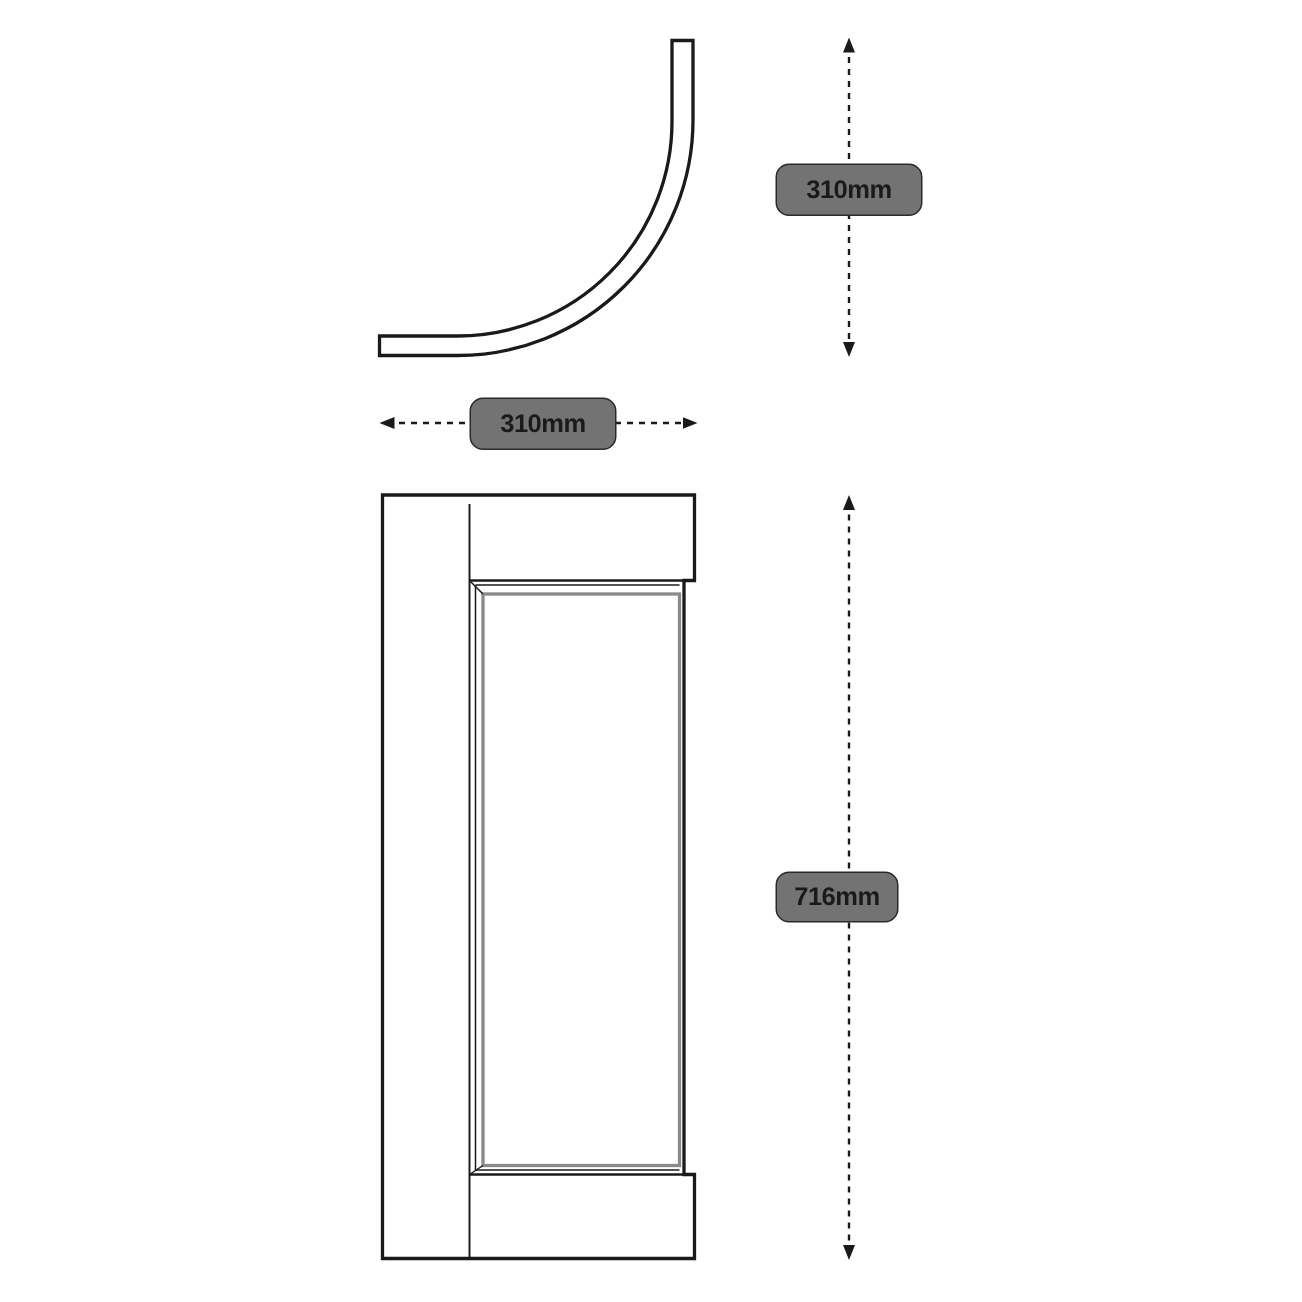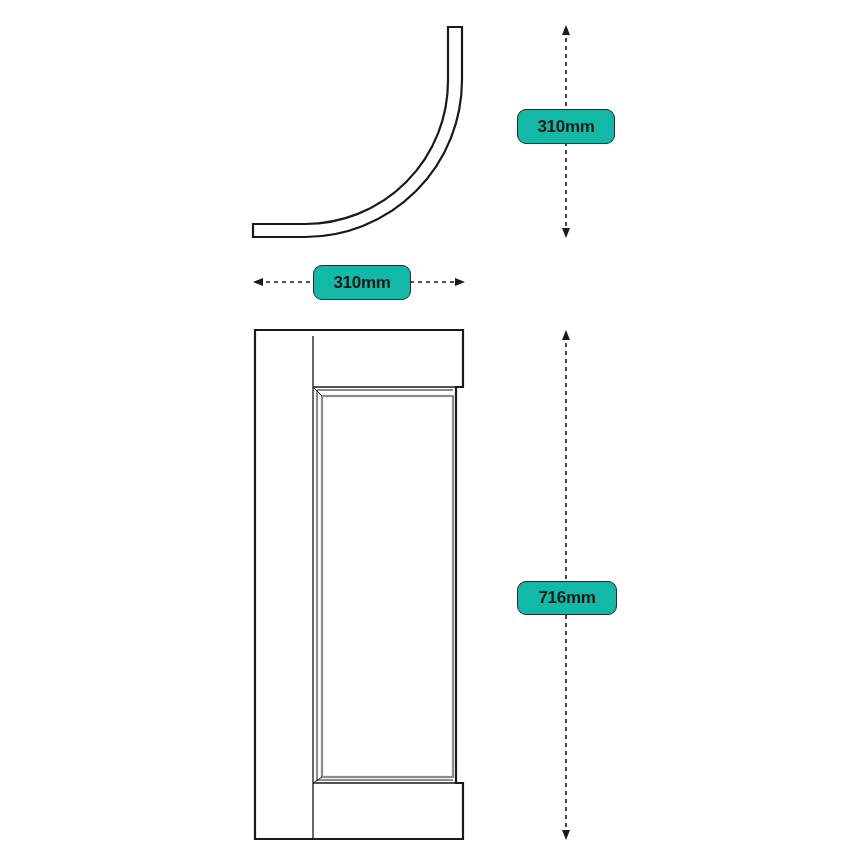--- a/index.html
+++ b/index.html
@@ -3,21 +3,21 @@
   <meta charset="utf-8">
   <style>
     html, body { margin: 0; padding: 0; background: #ffffff; }
     body { width: 868px; height: 868px; position: relative; overflow: hidden; font-family: "Liberation Sans", sans-serif; }
     svg.diagram { position: absolute; left: 0; top: 0; width: 868px; height: 868px; }
     .dim-label {
       position: absolute;
       box-sizing: border-box;
       border: 1.5px solid #2a2a2a;
       border-radius: 9px;
-      background: #14b8a6;
+      background: #737373;
       display: flex; align-items: center; justify-content: center;
       font-family: "Liberation Sans", sans-serif;
       font-weight: bold;
       font-size: 17px;
       color: #1a1a1a;
       letter-spacing: -0.3px;
     }
   </style>
 </head>
 <body>
@@ -68,13 +68,13 @@
 
   <g>
     <line x1="566" y1="335" x2="566" y2="835" stroke="#1a1a1a" stroke-width="1.6" stroke-dasharray="4,4" marker-start="url(#arrowHead)" marker-end="url(#arrowHead)"></line>
   </g>
 </svg>
 
 <div class="dim-label" style="left:517px; top:109px; width:98px; height:35px;">310mm</div>
 
 <div class="dim-label" style="left:313px; top:265px; width:98px; height:35px;">310mm</div>
 
-<div class="dim-label" style="left:517px; top:581px; width:100px; height:34px;">716mm</div>
+<div class="dim-label" style="left:517px; top:581px; width:82px; height:34px;">716mm</div>
 
 </body></html>

